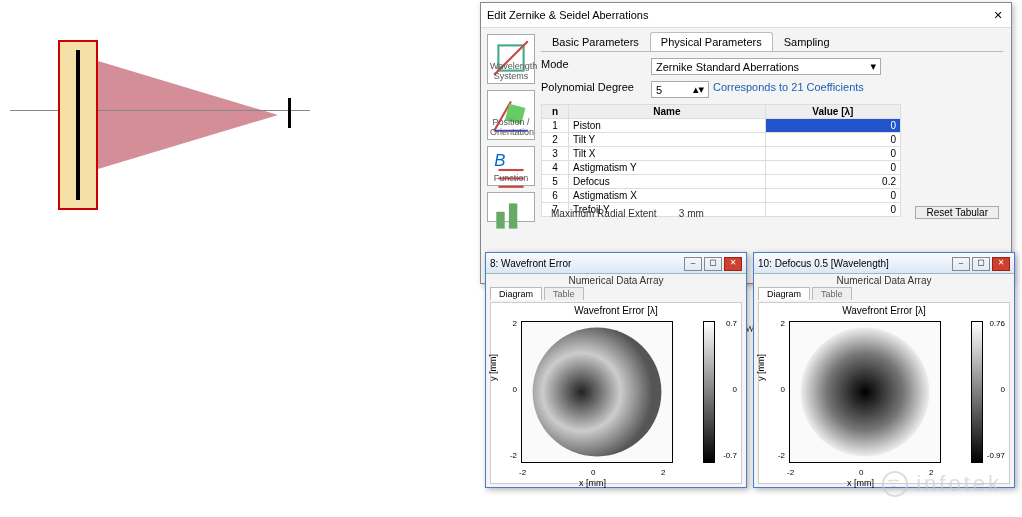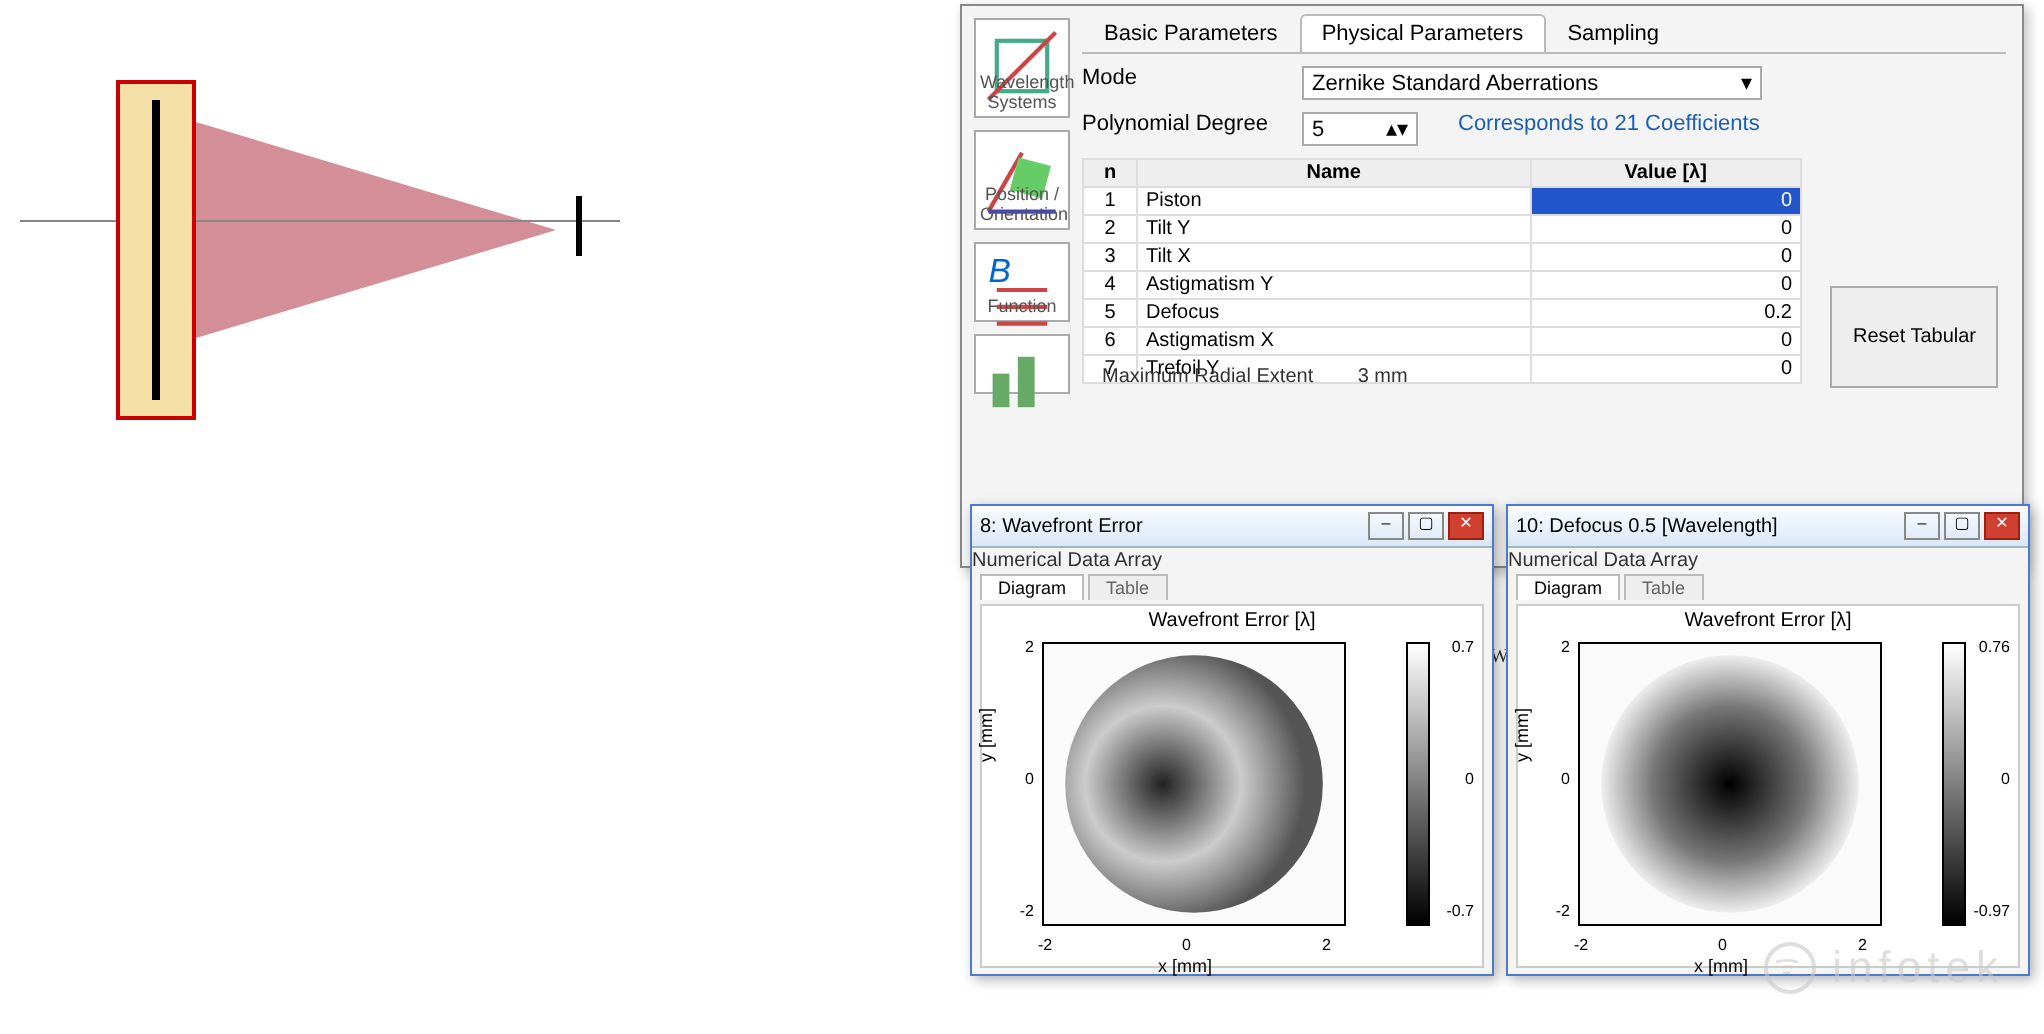--- a/index.html
+++ b/index.html
@@ -20,37 +20,37 @@
 .sidebar { position:absolute; left:6px; top:6px; width:48px; }
 .sb-item { border:1px solid #aaa; background:#fff; margin-bottom:6px; padding:2px; text-align:center; font-size:9px; line-height:10px; color:#555; }
 .sb-item .ic { display:block; height:22px; margin-bottom:2px; }
 .tabs { display:flex; border-bottom:1px solid #bbb; }
 .tab { padding:3px 10px; border:1px solid transparent; border-bottom:none; cursor:pointer; }
 .tab.active { background:#fff; border-color:#bbb; border-radius:3px 3px 0 0; }
 .row { display:flex; align-items:flex-start; margin:6px 0; }
 .row label { width:110px; }
 .combo { flex:1; border:1px solid #aaa; background:#fff; padding:1px 4px; display:flex; justify-content:space-between; align-items:center; max-width:220px; }
 .spin { width:48px; border:1px solid #aaa; background:#fff; padding:1px 4px; display:flex; justify-content:space-between; align-items:center; }
-.link { color:#1a5fb4; margin-left:20px; }
+.link { color:#1a5fb4; margin-left:4px; }
 .tbl { width:360px; border:1px solid #bbb; background:#fff; border-collapse:collapse; }
 .tbl th,.tbl td { border:1px solid #ddd; padding:1px 4px; font-size:10px; }
 .tbl th { background:#eee; text-align:center; }
 .tbl td.n { text-align:center; width:18px; }
 .tbl td.v { text-align:right; }
 .tbl tr.sel td.v { background:#2255cc; color:#fff; }
-.reset { position:absolute; right:12px; bottom:6px; border:1px solid #aaa; background:#eee; padding:19px 10px; font-size:10px; text-align:center; line-height:11px; }
+.reset { position:absolute; right:12px; bottom:6px; border:1px solid #aaa; background:#eee; padding:0 10px; font-size:10px; text-align:center; line-height:11px; }
 .extent { position:absolute; left:70px; bottom:6px; font-size:10px; color:#333; }
 
 .chartwin { position:absolute; width:260px; height:234px; background:#f4f4f4; border:1px solid #4a7bd0; box-shadow:2px 2px 6px rgba(0,0,0,0.3); font-family:"Segoe UI",Tahoma,sans-serif; font-size:10px; }
 #win1 { left:485px; top:252px; }
 #win2 { left:753px; top:252px; }
 .cw-title { height:18px; background:linear-gradient(#fafcff,#dbe7f7); border-bottom:1px solid #9bb; padding:1px 4px; display:flex; align-items:center; justify-content:space-between; }
 .cw-btns span { display:inline-block; width:16px; height:12px; border:1px solid #888; margin-left:2px; font-size:8px; text-align:center; line-height:10px; }
 .cw-btns .cls { background:#d04030; color:#fff; border-color:#a02010; }
-.cw-sub { font-size:10px; padding:1px 0; color:#333; }
+.cw-sub { text-align:center; font-size:10px; padding:1px 0; color:#333; }
 .cw-tabs { display:flex; font-size:9px; padding-left:4px; }
 .cw-tabs span { padding:1px 8px; border:1px solid #bbb; border-bottom:none; background:#fff; margin-right:2px; cursor:pointer; }
 .cw-tabs span.inact { background:#eee; color:#666; }
 .cw-plot { background:#fff; border:1px solid #ccc; margin:2px 4px 4px 4px; height:180px; position:relative; }
 .plot-title { text-align:center; font-size:10px; padding-top:2px; }
 .plot-area { position:absolute; left:30px; top:18px; width:150px; height:140px; border:1px solid #000; background:#fafafa; }
 .orb { width:100%; height:100%; }
 .cbar { position:absolute; right:26px; top:18px; width:10px; height:140px; border:1px solid #000; }
 #win1 .cbar { background:linear-gradient(#fff,#000); }
 #win2 .cbar { background:linear-gradient(#fff,#000); }
@@ -72,20 +72,24 @@
   <div class="diagram">
     <div class="diag-cone"></div>
     <div class="diag-axis"></div>
     <div class="diag-rect"></div>
     <div class="diag-bar"></div>
     <div class="diag-stop"></div>
   </div>
 </div>
 
 <div class="dialog">
+  <div class="dlg-title">
+    <span>Edit Zernike &amp; Seidel Aberrations</span>
+    <span class="dlg-close">✕</span>
+  </div>
   <div class="dlg-body">
     <div class="sidebar">
       <div class="sb-item"><span class="ic"><svg viewBox="0 0 20 20">
               <rect x="4" y="4" width="12" height="12" fill="none" stroke="#4a8"></rect>
               <line x1="2" y1="18" x2="18" y2="2" stroke="#c44"></line>
             </svg></span><span>Wavelength Systems</span></div>
       <div class="sb-item"><span class="ic"><svg viewBox="0 0 20 20">
               <line x1="2" y1="18" x2="10" y2="4" stroke="#c44"></line>
               <line x1="2" y1="18" x2="18" y2="18" stroke="#44c"></line>
               <rect x="8" y="6" width="8" height="8" fill="#6c6" transform="rotate(15 12 10)"></rect>

